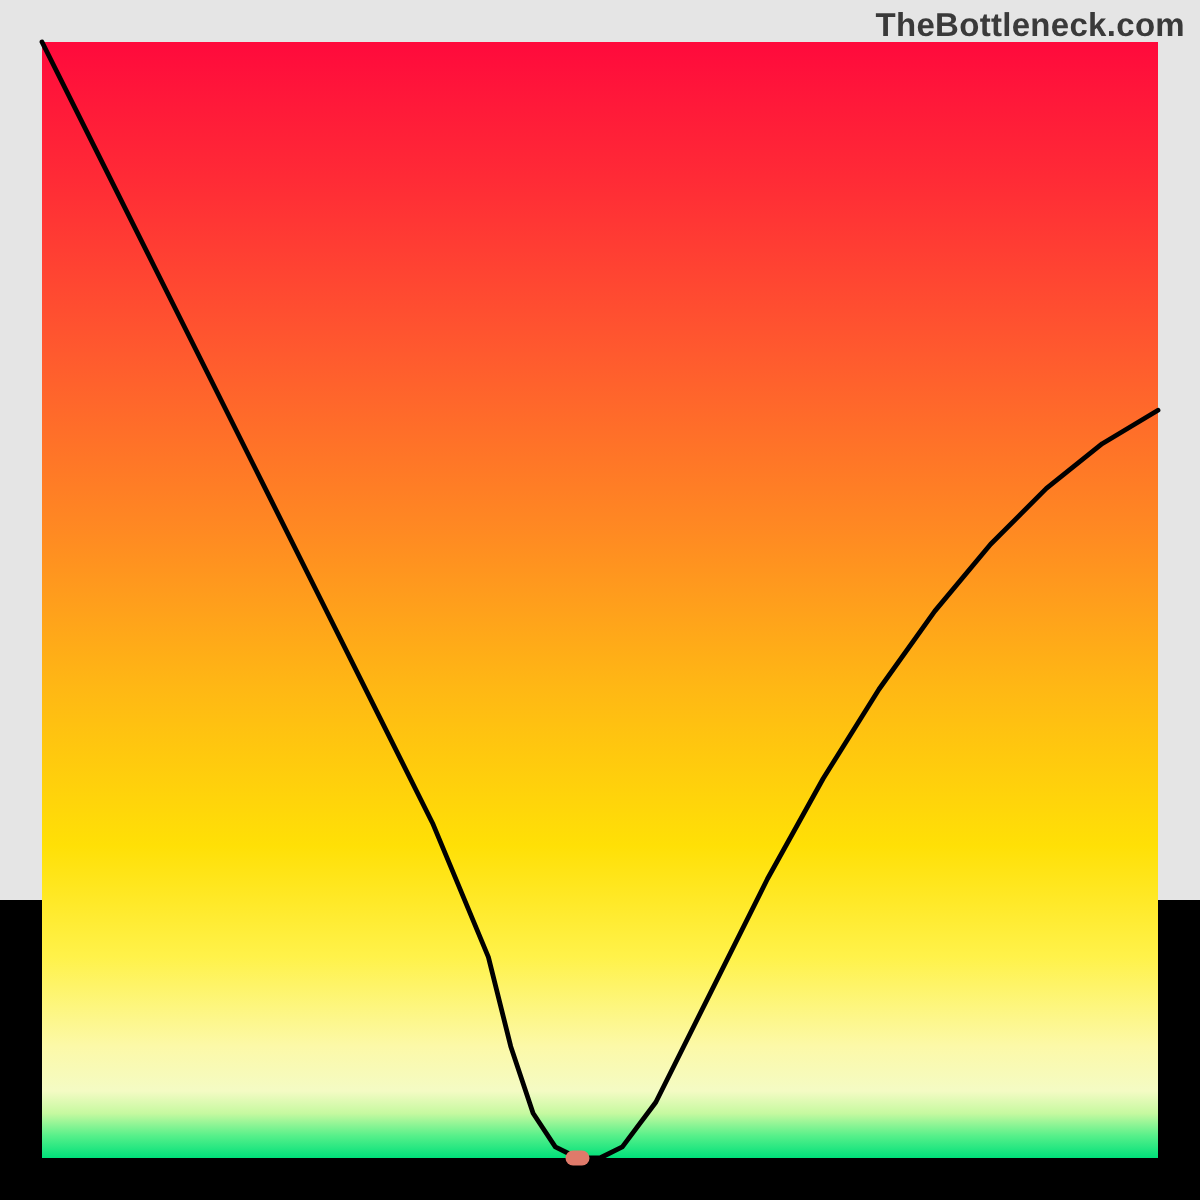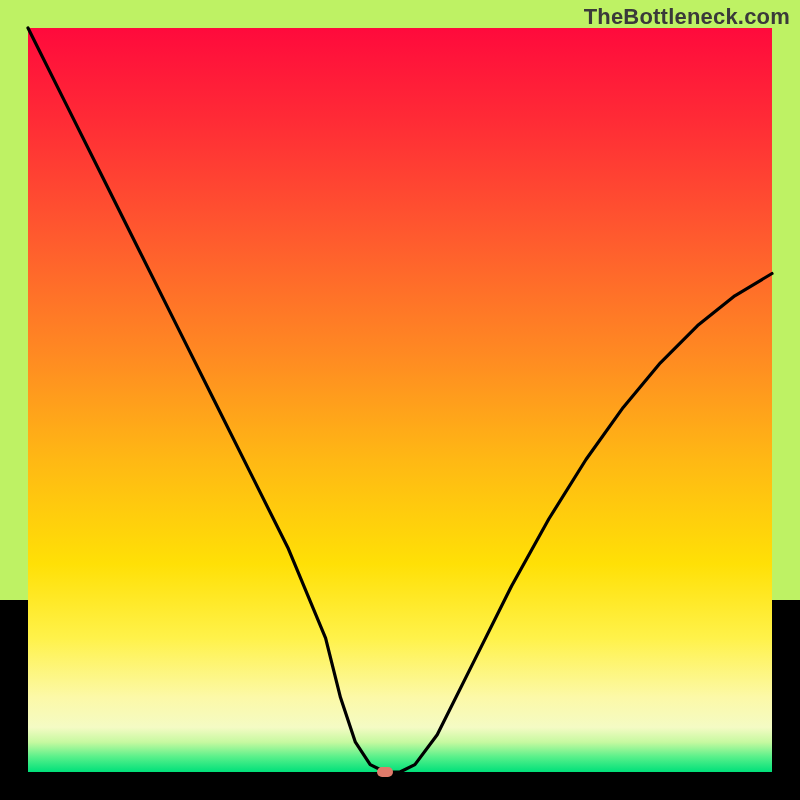--- a/index.html
+++ b/index.html
@@ -8,21 +8,21 @@
     width: 800px;
     height: 800px;
     background: #000;
     font-family: Arial, Helvetica, sans-serif;
     overflow: hidden;
   }
   .frame {
     position: relative;
     width: 800px;
     height: 600px;
-    background: #bef264;
+    background: #e5e5e5;
   }
   .plot-area {
     position: absolute;
     left: 28px;
     top: 28px;
     width: 744px;
     height: 744px;
     
     background: linear-gradient(
       to bottom,

